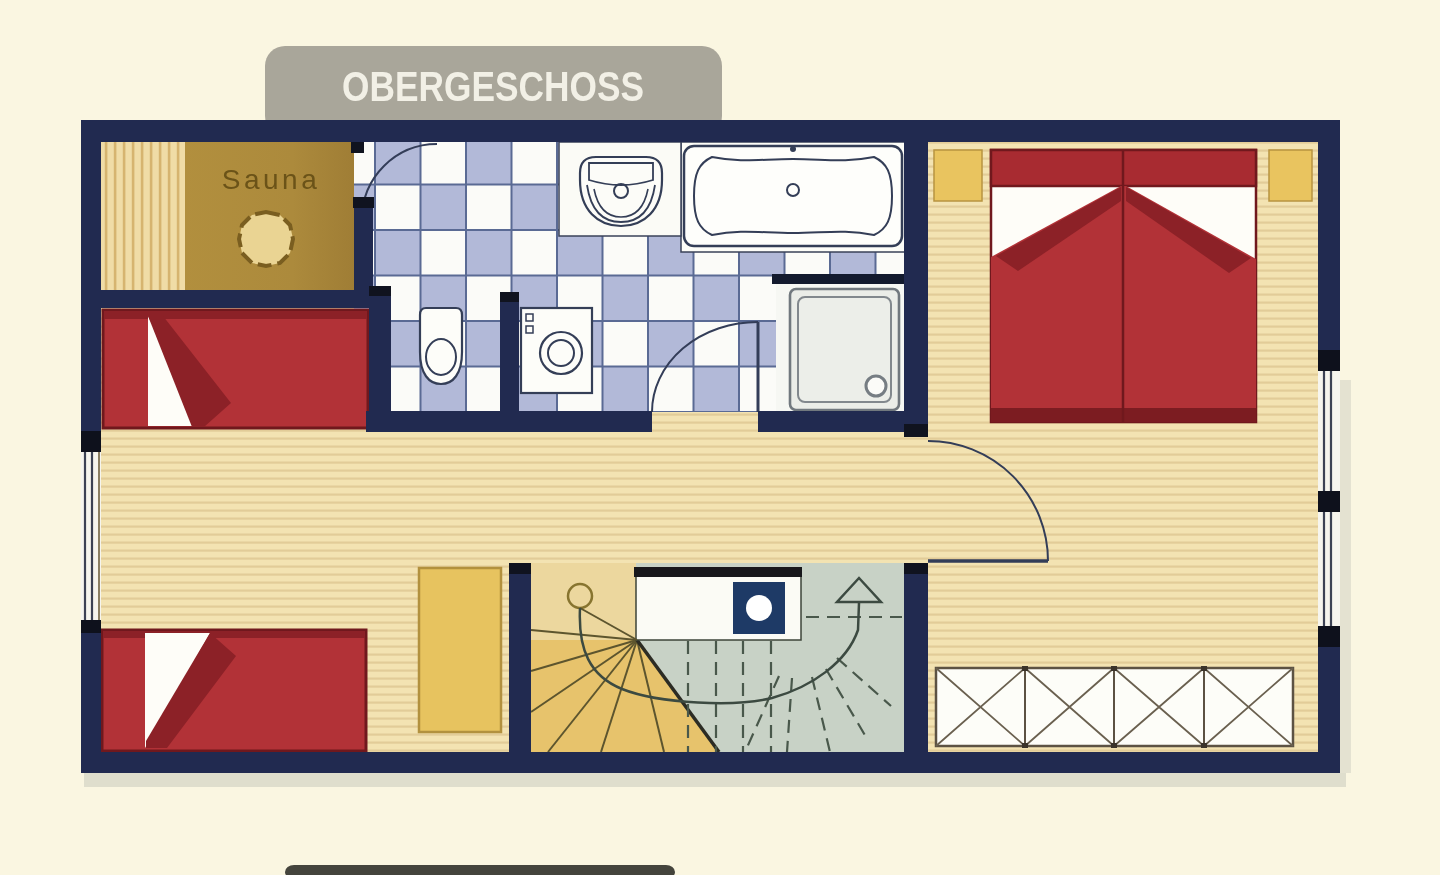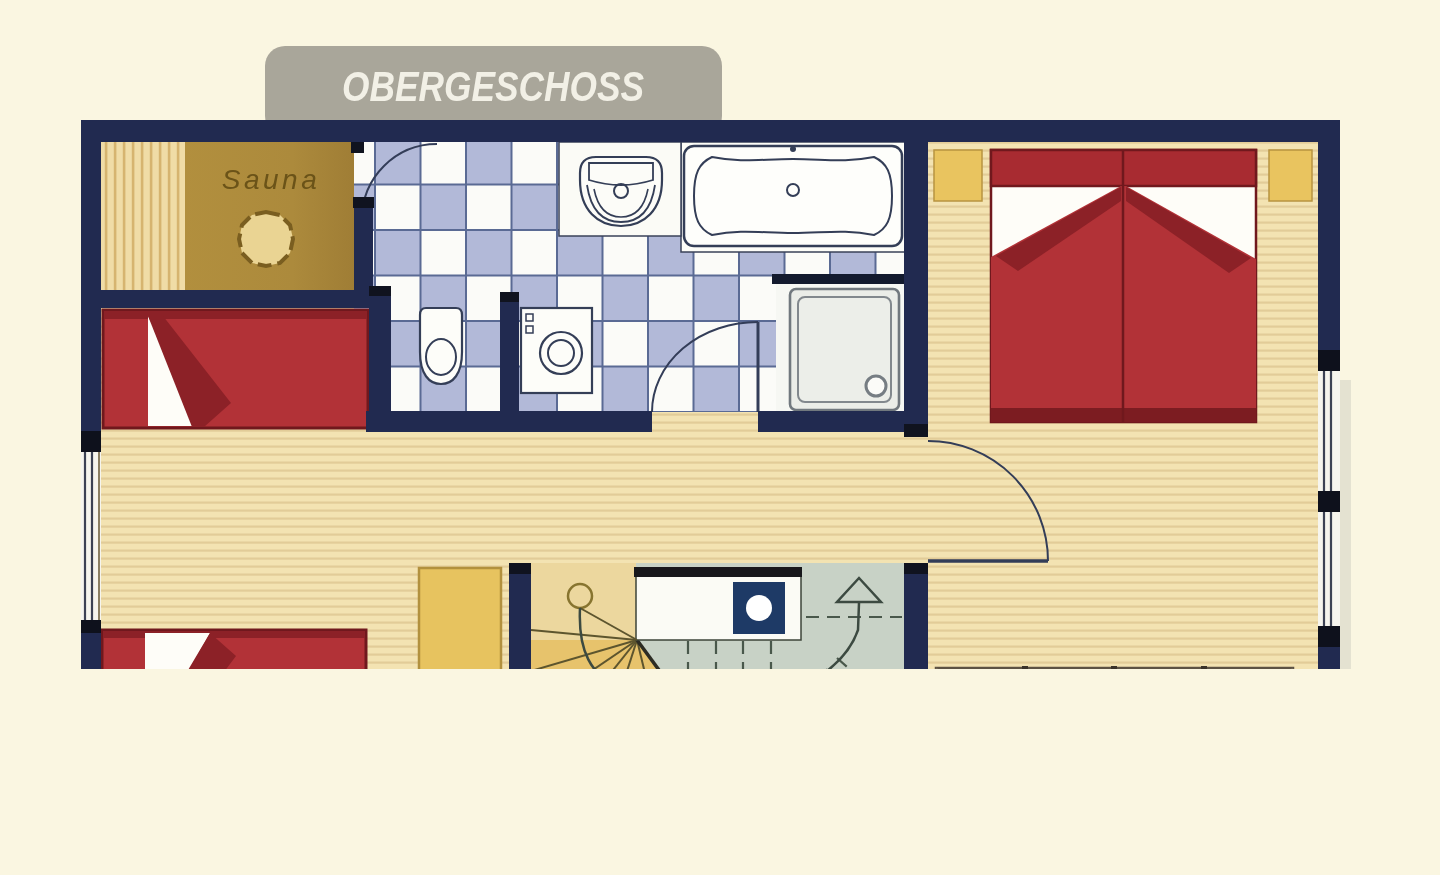--- a/index.html
+++ b/index.html
@@ -1,16 +1,16 @@
 <!DOCTYPE html>
 <html><head>
 <meta charset="utf-8">
 <style>
   html,body{margin:0;padding:0;background:#faf6e1;font-family:"Liberation Sans", sans-serif;}
-  #page{position:relative;width:1440px;height:669px;overflow:hidden;font-style:italic;}
+  #page{position:relative;width:1440px;height:875px;overflow:hidden;}
 </style>
 </head>
 <body>
 <div id="page">
 <svg width="1440" height="875" viewBox="0 0 1440 875" xmlns="http://www.w3.org/2000/svg">
 <defs>
   <pattern id="wood" width="8" height="8" patternUnits="userSpaceOnUse">
     <rect width="8" height="8" fill="#f3e3b2"></rect>
     <rect y="5.5" width="8" height="2.2" fill="#e2cc98"></rect>
   </pattern>

